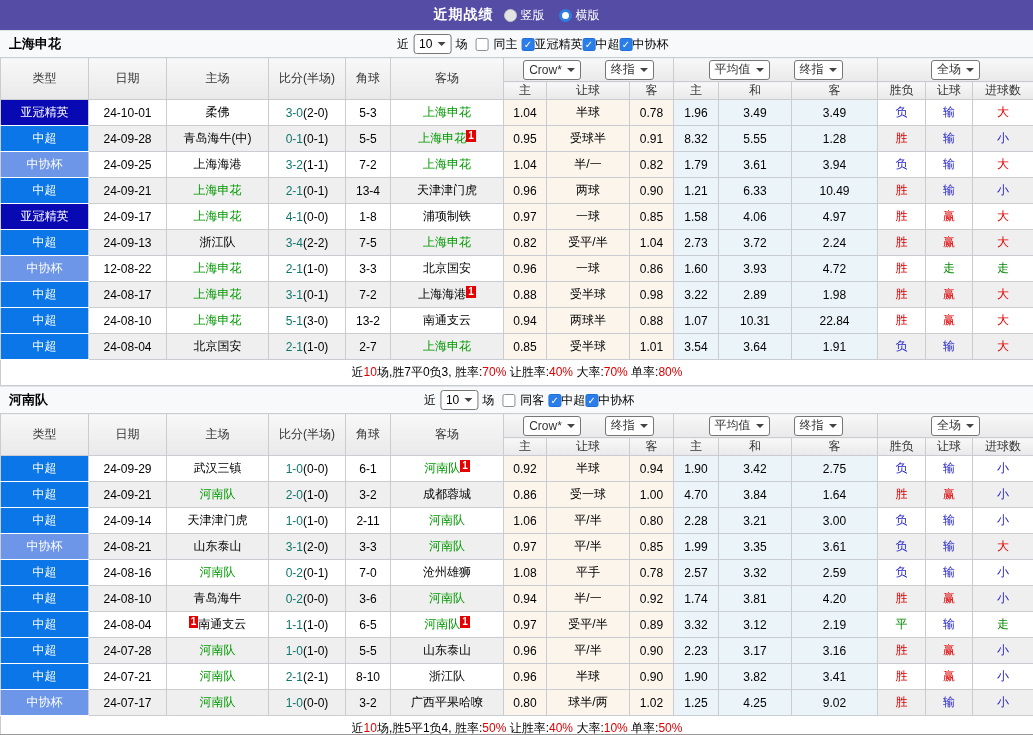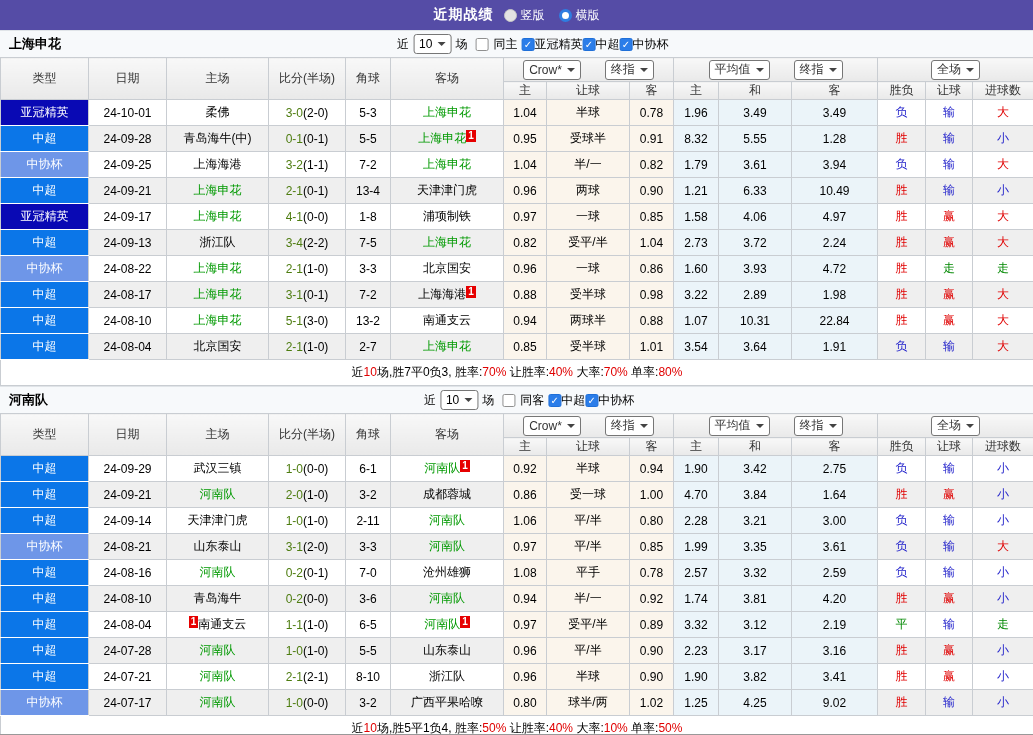--- a/index.html
+++ b/index.html
@@ -52,21 +52,21 @@
   thead tr.hrow2 th { height:18px; }
   .ddcell { padding:1px 0; }
   .ddwrap { display:flex; align-items:center; justify-content:center; gap:24px; }
   tbody td { height:26px; }
   tbody tr.odd td  { background:#fff; }
   tbody tr.even td { background:#efefef; }
   tbody tr td.cream { background:#fbf5ec !important; }
   tbody tr td.lblue { background:#ebf4f9 !important; }
   td.c-type { color:#fff; border-bottom-color:#fff; }
   .tname.self { color:#009900; }
-  .score-main { color:#4d7c0f; }
+  .score-main { color:#0f766e; }
   .badge1 {
     display:inline-block; background:#e60000; color:#fff; font-size:10px;
     line-height:12px; padding:0 2px; position:relative; top:-3px; font-weight:bold;
   }
   tr.summary td { height:26px; background:#fff; text-align:center; }
   .red { color:#e00000; }
 </style>
 </head>
 <body>
 
@@ -269,21 +269,21 @@
             <td class="cream">1.04</td>
             <td class="lblue">2.73</td>
             <td class="lblue">3.72</td>
             <td class="lblue">2.24</td>
             <td style="color:#e00000">胜</td>
             <td style="color:#e00000">赢</td>
             <td style="color:#e00000">大</td>
           </tr>
           <tr class="odd">
             <td class="c-type" style="background:#6e96e8">中协杯</td>
-            <td>24-08-22</td>
+            <td>12-08-22</td>
             <td><span class="tname self">上海申花</span></td>
             <td><span class="score-main">2-1</span><span class="score-half">(1-0)</span></td>
             <td>3-3</td>
             <td><span class="tname ">北京国安</span></td>
             <td class="cream">0.96</td>
             <td class="cream">一球</td>
             <td class="cream">0.86</td>
             <td class="lblue">1.60</td>
             <td class="lblue">3.93</td>
             <td class="lblue">4.72</td>

